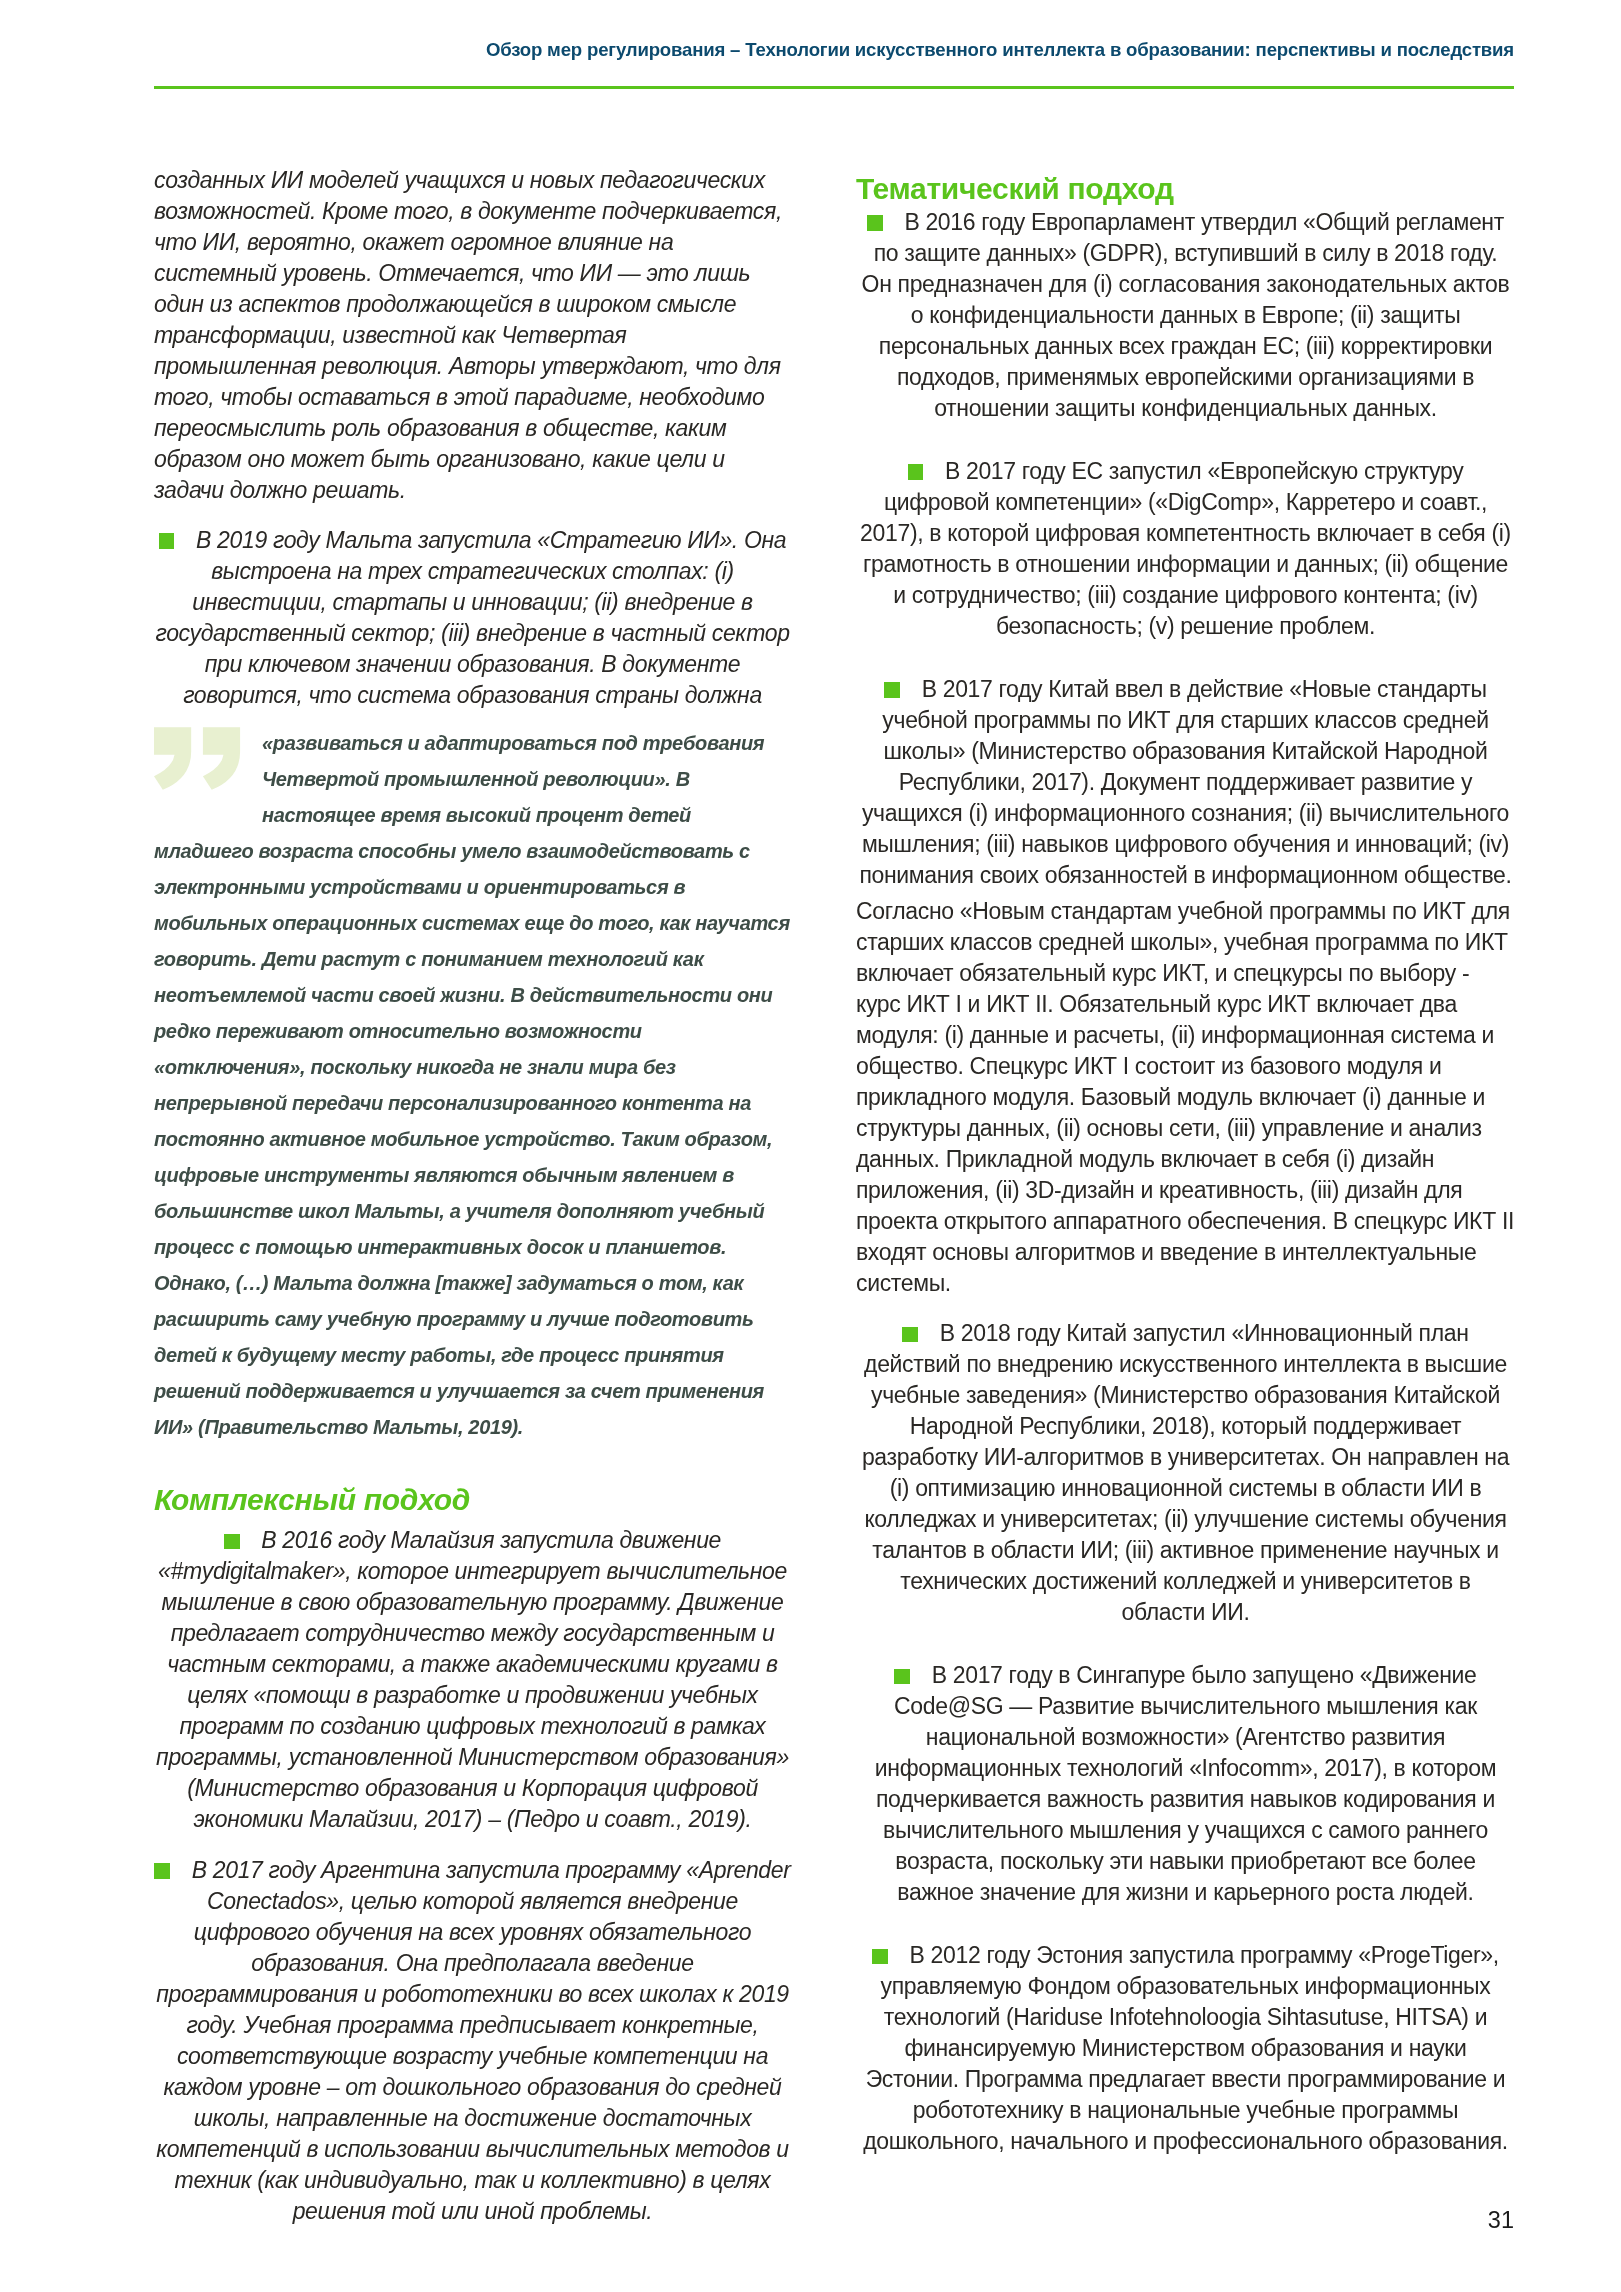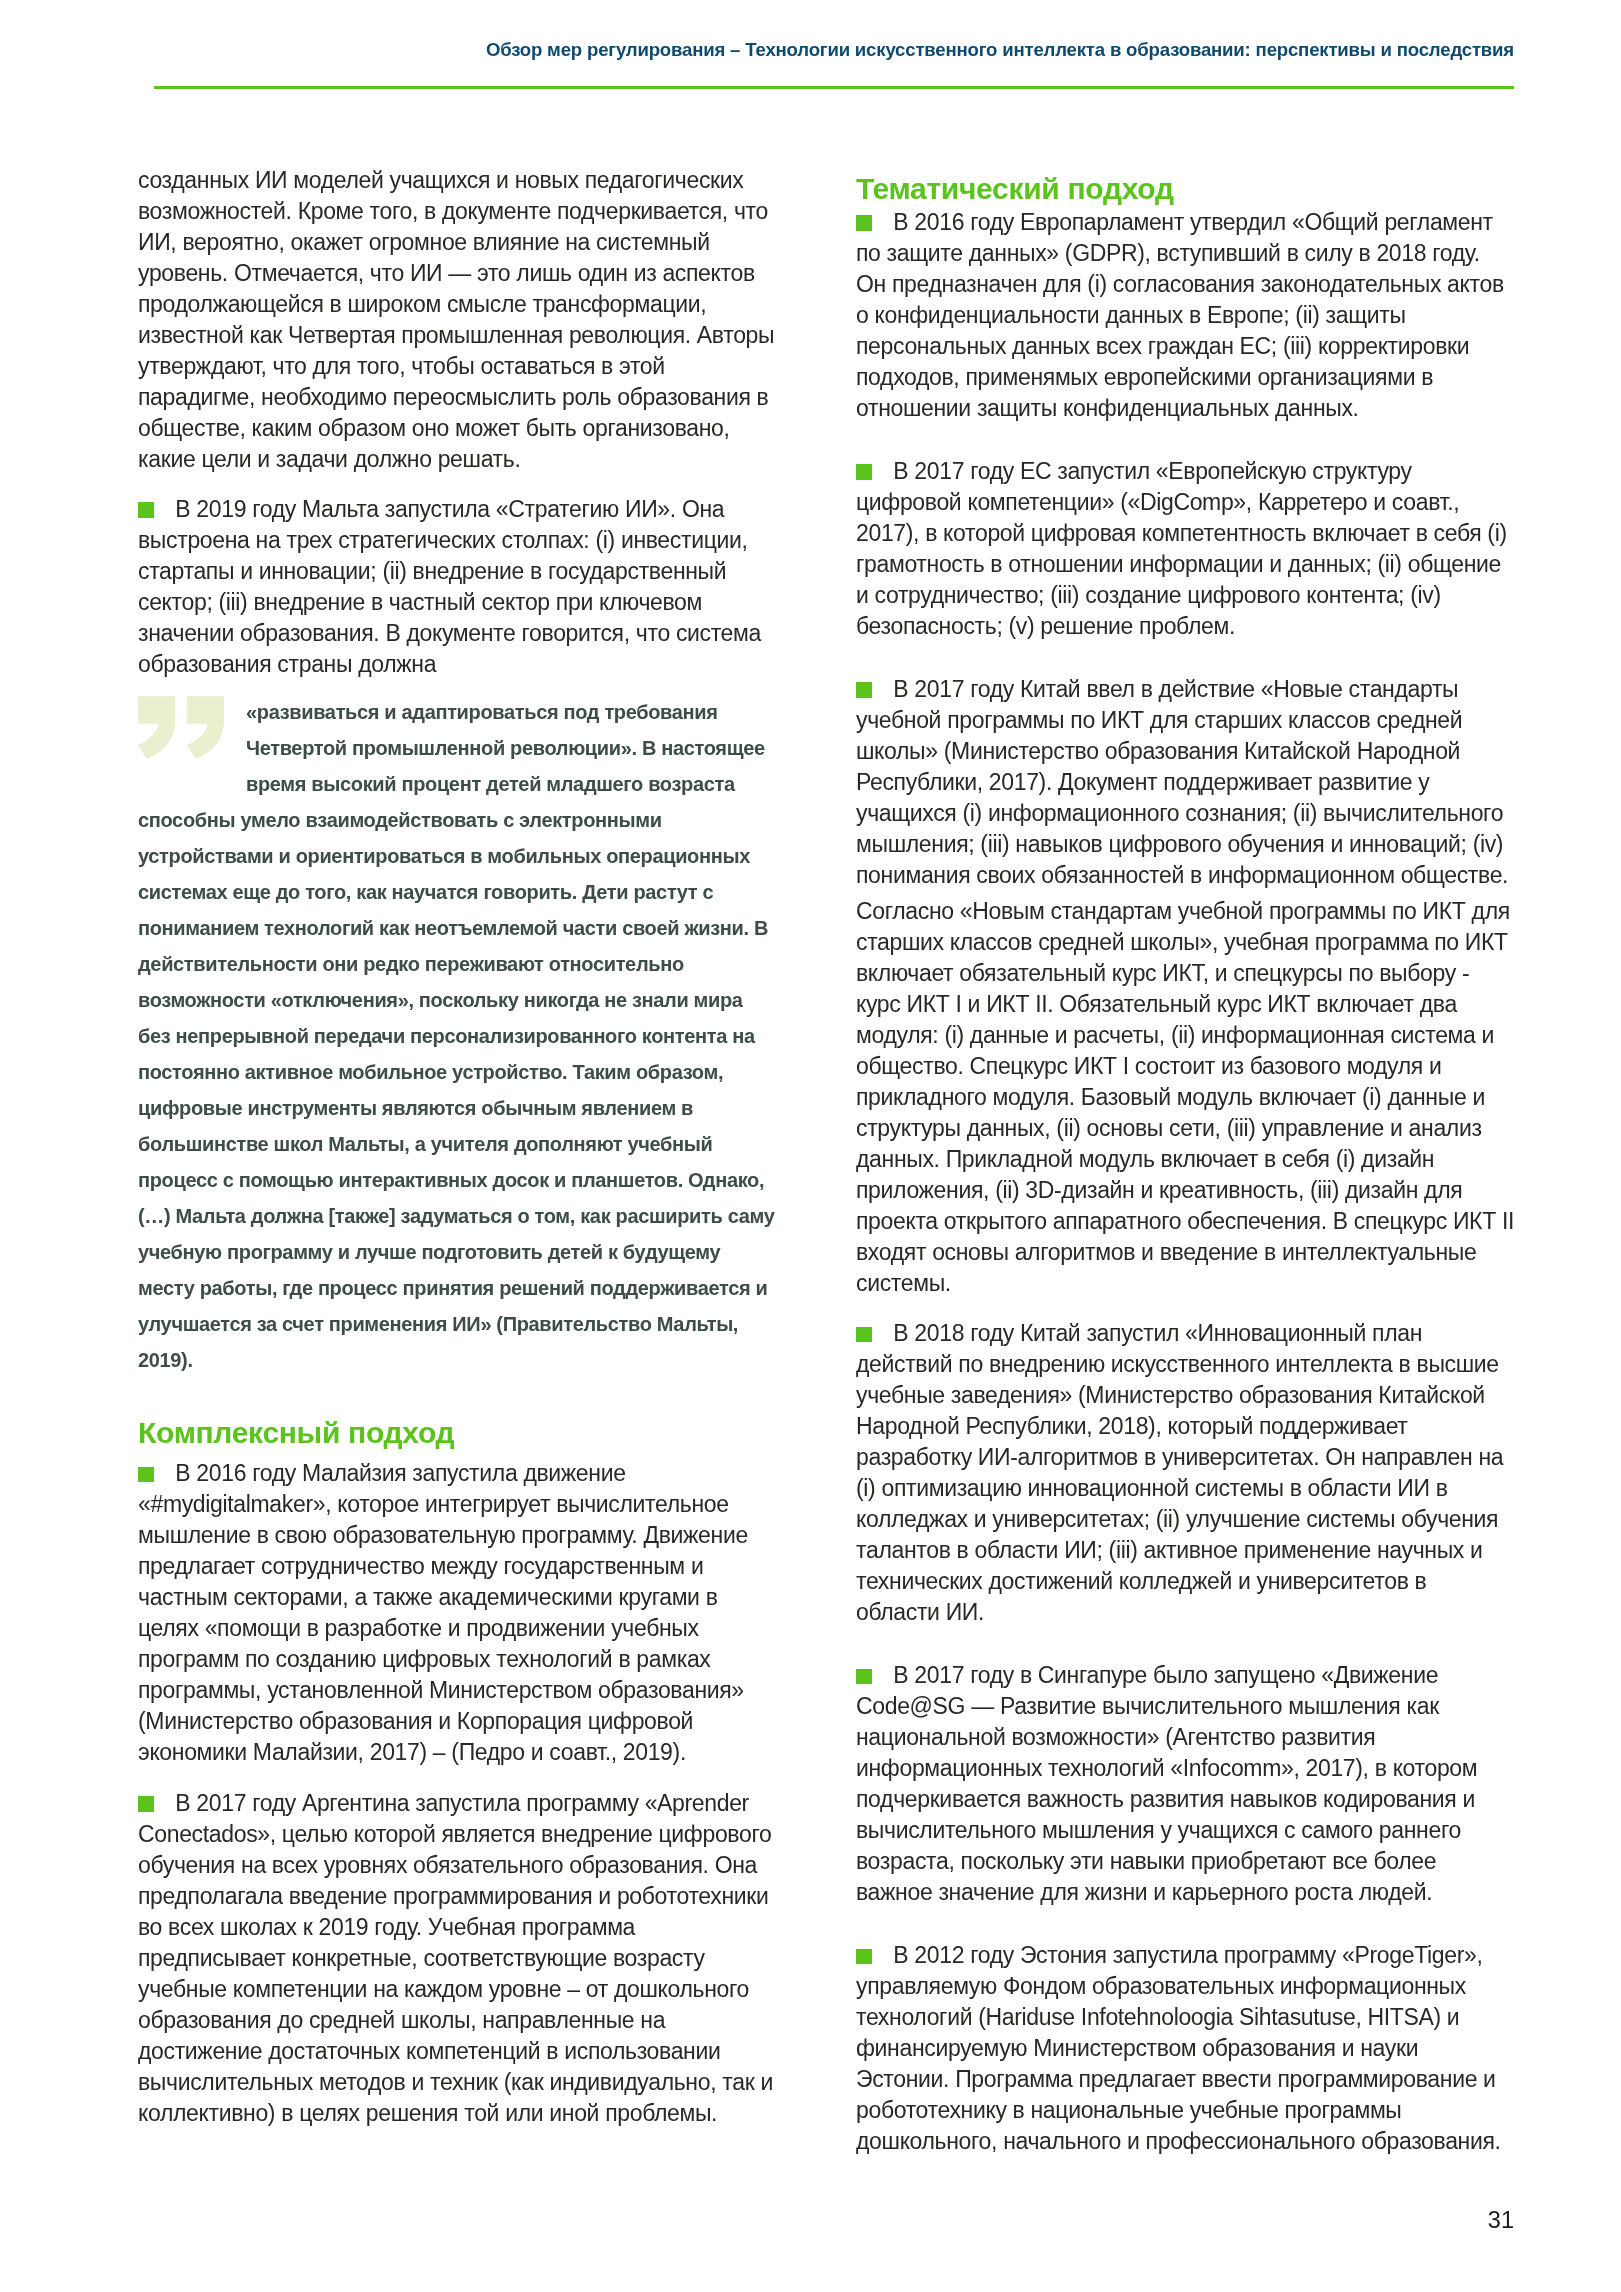--- a/index.html
+++ b/index.html
@@ -21,24 +21,24 @@
   .head-rule {
     position:absolute; top:86px; left:154px; right:107px;
     height:2.9px; background:#5ac41c;
   }
   .col {
     position:absolute; top:165px;
     font-size:23px; line-height:31px;
     letter-spacing:-0.015em;
     text-align:left;
   }
-  .col-left  { left:138px; width:637px; }
+  .col-left  { left:154px; width:637px;font-style:italic; }
   .col-right { left:856px; width:659px; }
   .para { margin:0; }
-  .bullet-para { margin:0; }
+  .bullet-para { margin:0;text-align:center; }
   .mt-std   { margin-top:19px; }
   .mt-small { margin-top:32px; }
   .mt-big   { margin-top:19.6px; }
   .mt-tiny  { margin-top:4.9px; }
   .sq {
     display:inline-block;
     width:15.7px; height:15.7px;
     background:#5ac41c;
     margin-right:21.6px;
     vertical-align:-1px;

